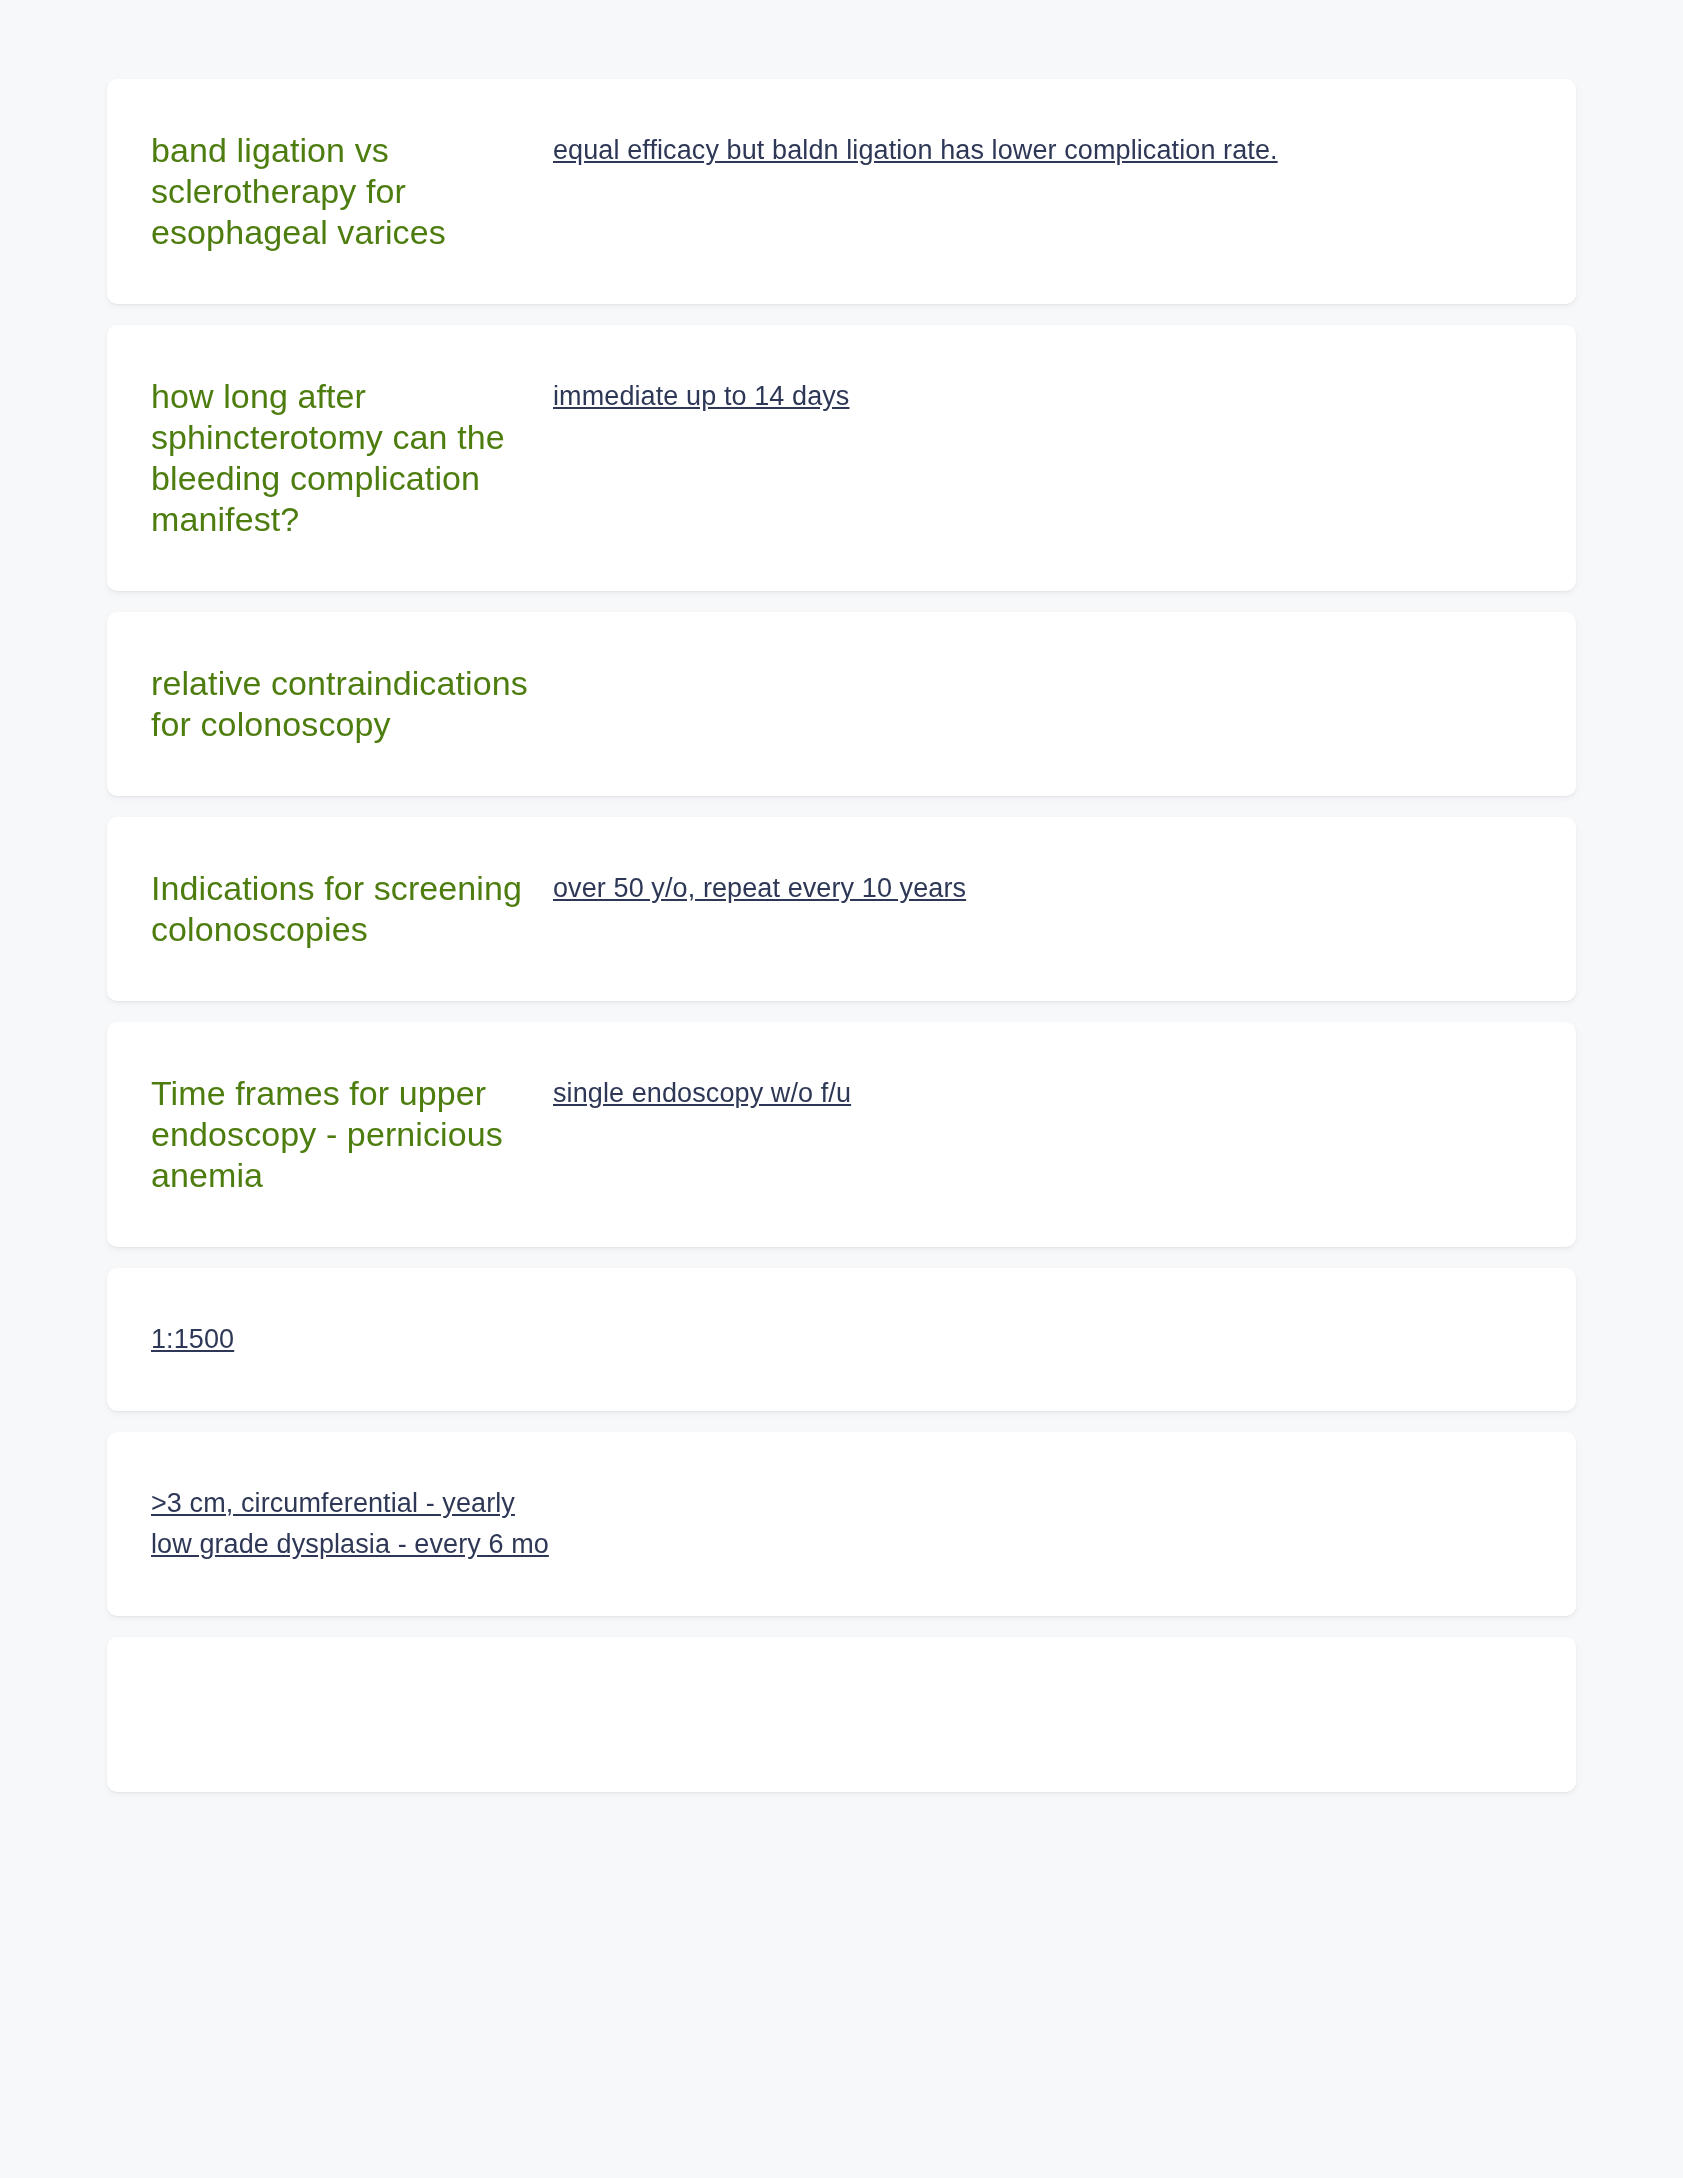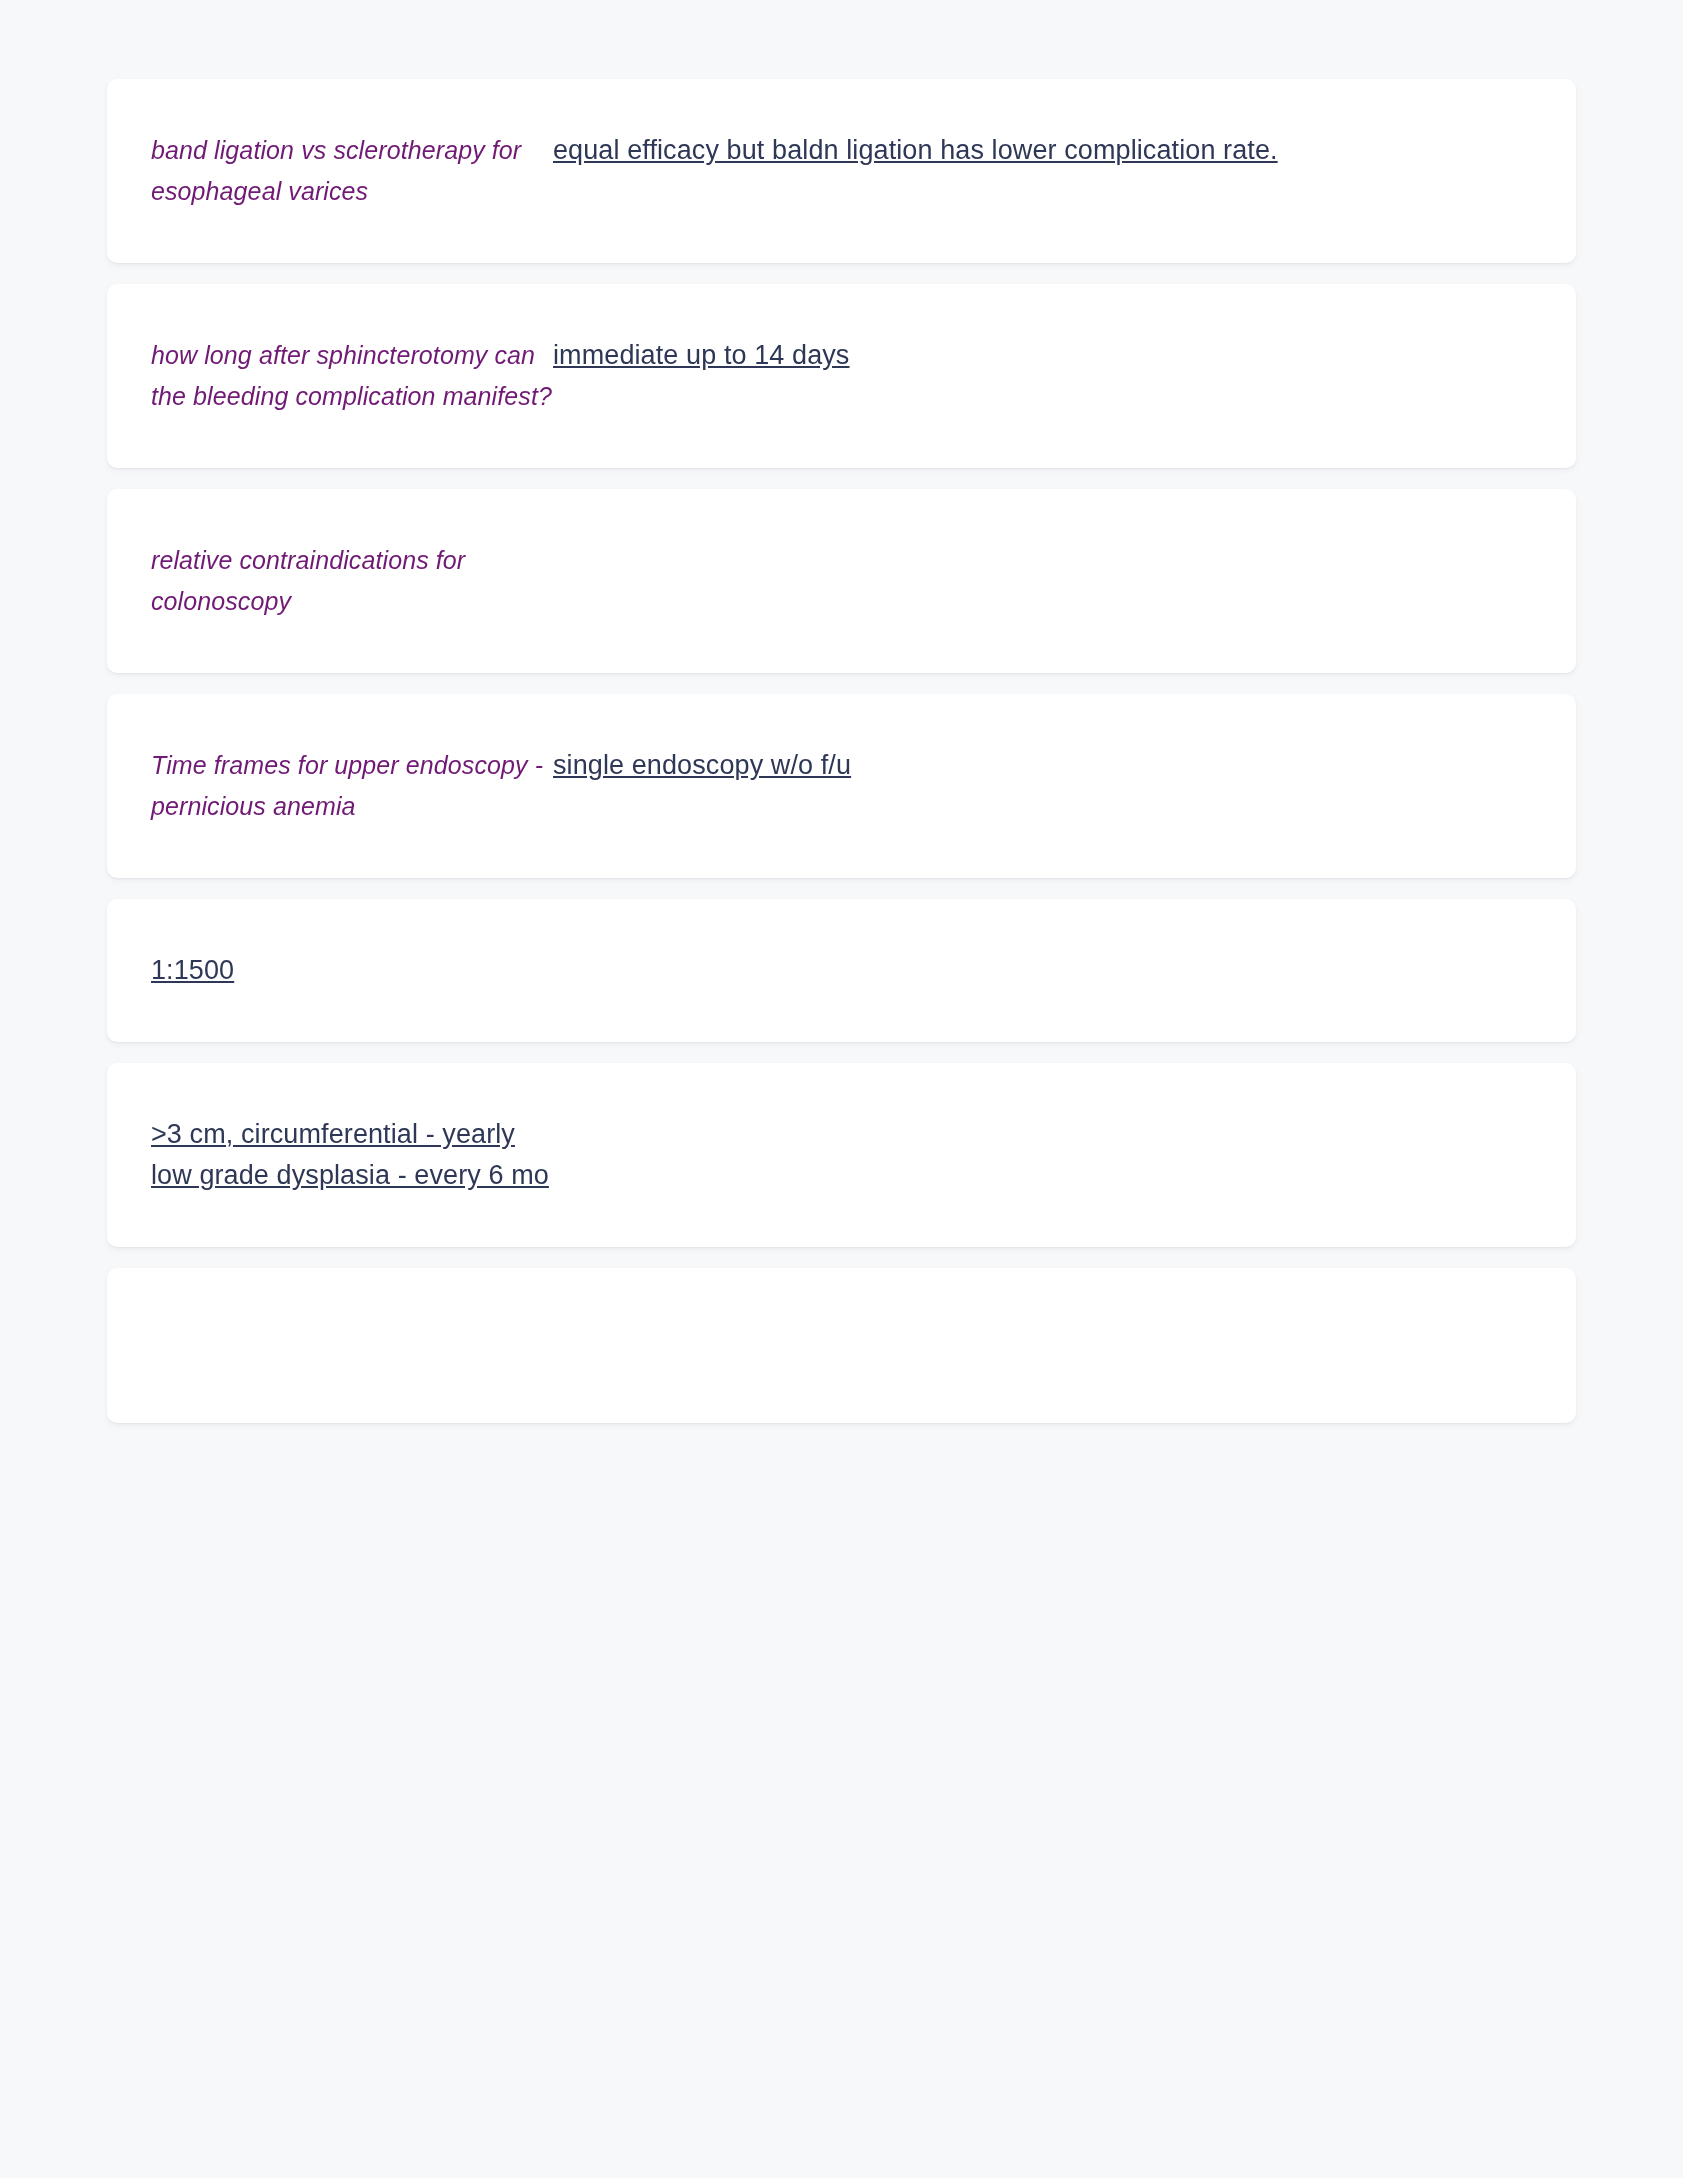--- a/index.html
+++ b/index.html
@@ -30,28 +30,27 @@
     box-shadow: 0 1px 2px rgba(24, 30, 52, 0.055),
                 0 3px 7px rgba(24, 30, 52, 0.045);
     padding: 51px 44px 51px 44px;
     display: flex;
     align-items: flex-start;
   }
 
   .card-term {
     flex: 0 0 402px;
     max-width: 402px;
-    color: #701a75;
-    font-size: 25px;
+    color: #4d7c0f;
+    font-size: 34px;
     line-height: 41px;
     font-weight: 400;
     letter-spacing: 0.1px;
     word-wrap: break-word;
     white-space: pre-line;
-    font-style: italic;
   }
 
   .card-definition {
     flex: 1 1 auto;
     color: #2e3856;
     font-size: 27px;
     line-height: 41px;
     font-weight: 400;
     letter-spacing: 0.1px;
     white-space: pre-line;
@@ -78,20 +77,24 @@
       <div class="card-definition">equal efficacy but baldn ligation has lower complication rate.</div>
     </div>
     <div class="card">
       <div class="card-term">how long after sphincterotomy can the bleeding complication manifest?</div>
       <div class="card-definition">immediate up to 14 days</div>
     </div>
     <div class="card">
       <div class="card-term">relative contraindications for colonoscopy</div>
     </div>
     <div class="card">
+      <div class="card-term">Indications for screening colonoscopies</div>
+      <div class="card-definition">over 50 y/o, repeat every 10 years</div>
+    </div>
+    <div class="card">
       <div class="card-term">Time frames for upper endoscopy - pernicious anemia</div>
       <div class="card-definition">single endoscopy w/o f/u</div>
     </div>
     <div class="card">
       <div class="card-definition">1:1500</div>
     </div>
     <div class="card">
       <div class="card-definition">&gt;3 cm, circumferential - yearly
 low grade dysplasia - every 6 mo</div>
     </div>

